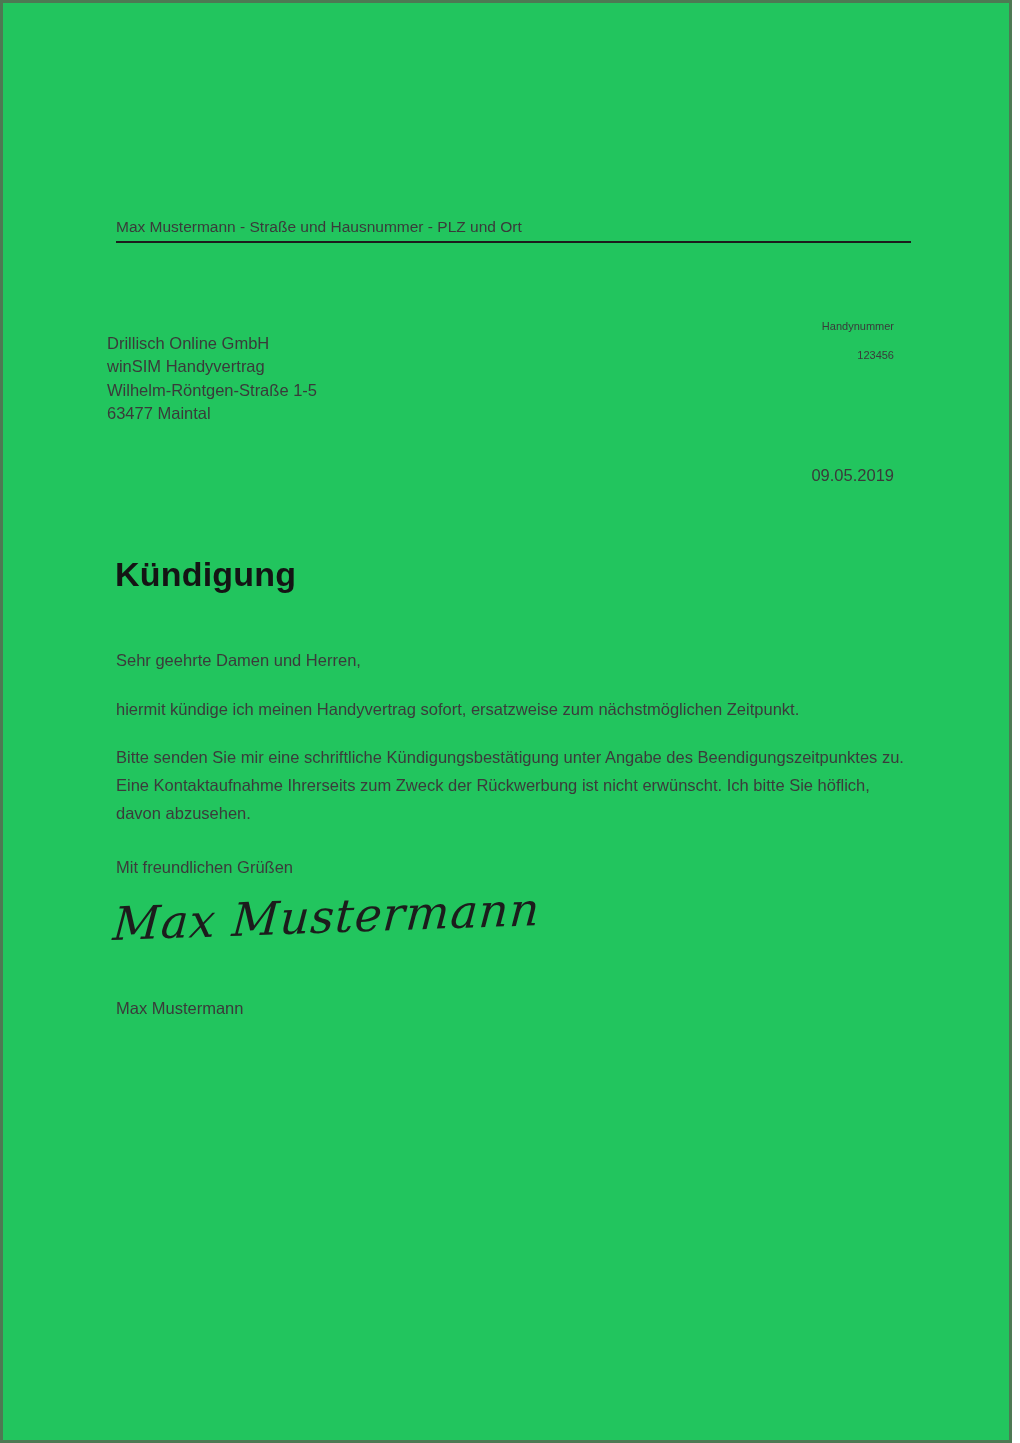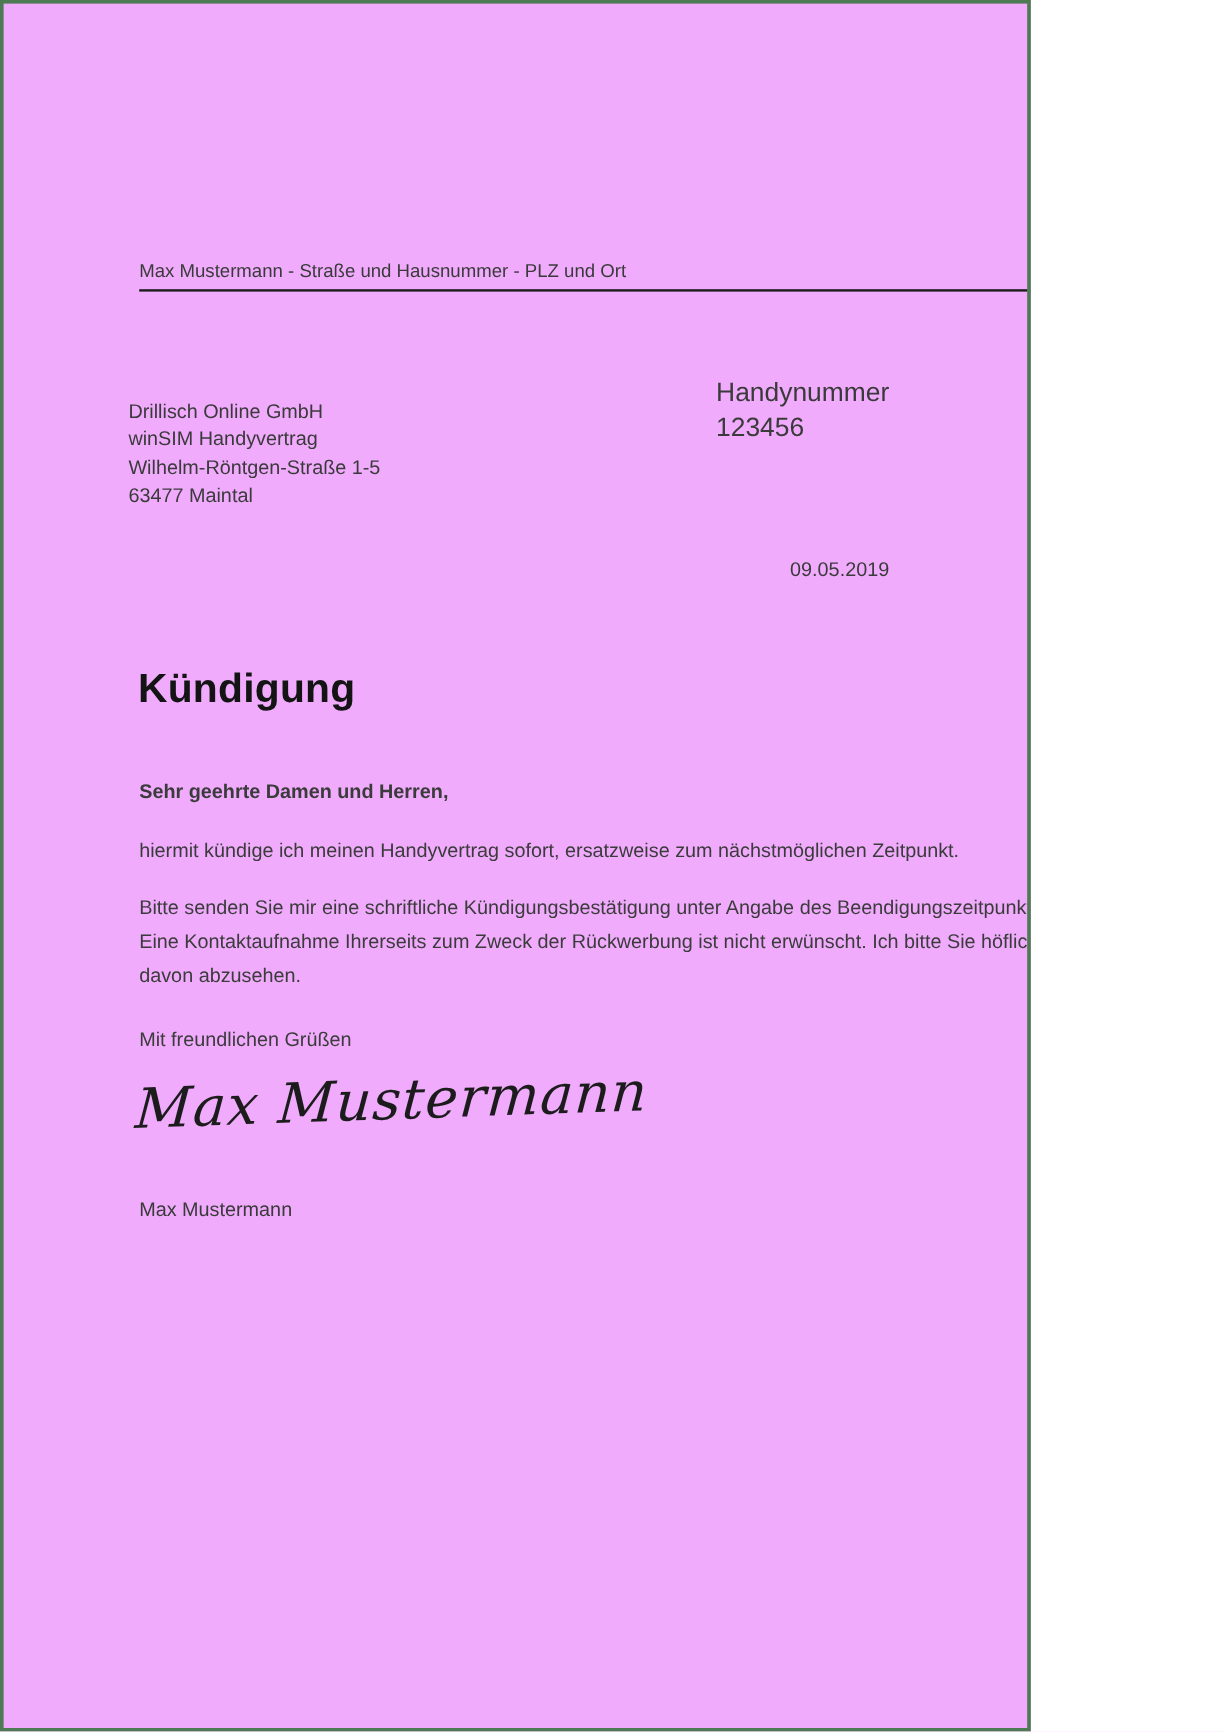--- a/index.html
+++ b/index.html
@@ -1,41 +1,42 @@
 <!DOCTYPE html>
 <html><head>
 <meta charset="utf-8">
 <style>
   * { margin: 0; padding: 0; box-sizing: border-box; }
   html, body { background: #ffffff; }
   .page {
     position: relative;
-    width: 859px;
+    width: 1012px;
     height: 1443px;
-    background: #f0abfc;
+    background: #22c55e;
     border: 3px solid #4d7953;
     font-family: "Liberation Sans", sans-serif;
     color: #3b3b3b;
     overflow: hidden;
   }
   .sender-block {
     position: absolute;
     top: 215px;
     left: 113px;
     width: 795px;
     font-size: 15.5px;
     color: #3a3a3a;
     padding-bottom: 5px;
     border-bottom: 2px solid #1c1c1c;
   }
   .contact-block {
     position: absolute;
     top: 309px;
     right: 115px;
-    font-size: 22px;
+    text-align: right;
+    font-size: 11px;
     line-height: 29px;
     color: #3a3a3a;
   }
   .recipient-block {
     position: absolute;
     top: 329px;
     left: 104px;
     font-size: 16.5px;
     line-height: 23.3px;
     color: #3a3a3a;
@@ -58,21 +59,21 @@
     letter-spacing: 0.2px;
   }
   .body-text {
     position: absolute;
     left: 113px;
     width: 798px;
     font-size: 16.5px;
     line-height: 28px;
     color: #3b3b3b;
   }
-  .salutation   { top: 643px; font-weight: bold; }
+  .salutation   { top: 643px; }
   .paragraph-1  { top: 692px; }
   .paragraph-2  { top: 740px; }
   .closing-line { top: 850px; }
   .signature {
     position: absolute;
     top: 894px;
     left: 110px;
     font-family: "DejaVu Serif", serif;
     font-style: italic;
     font-size: 46px;

